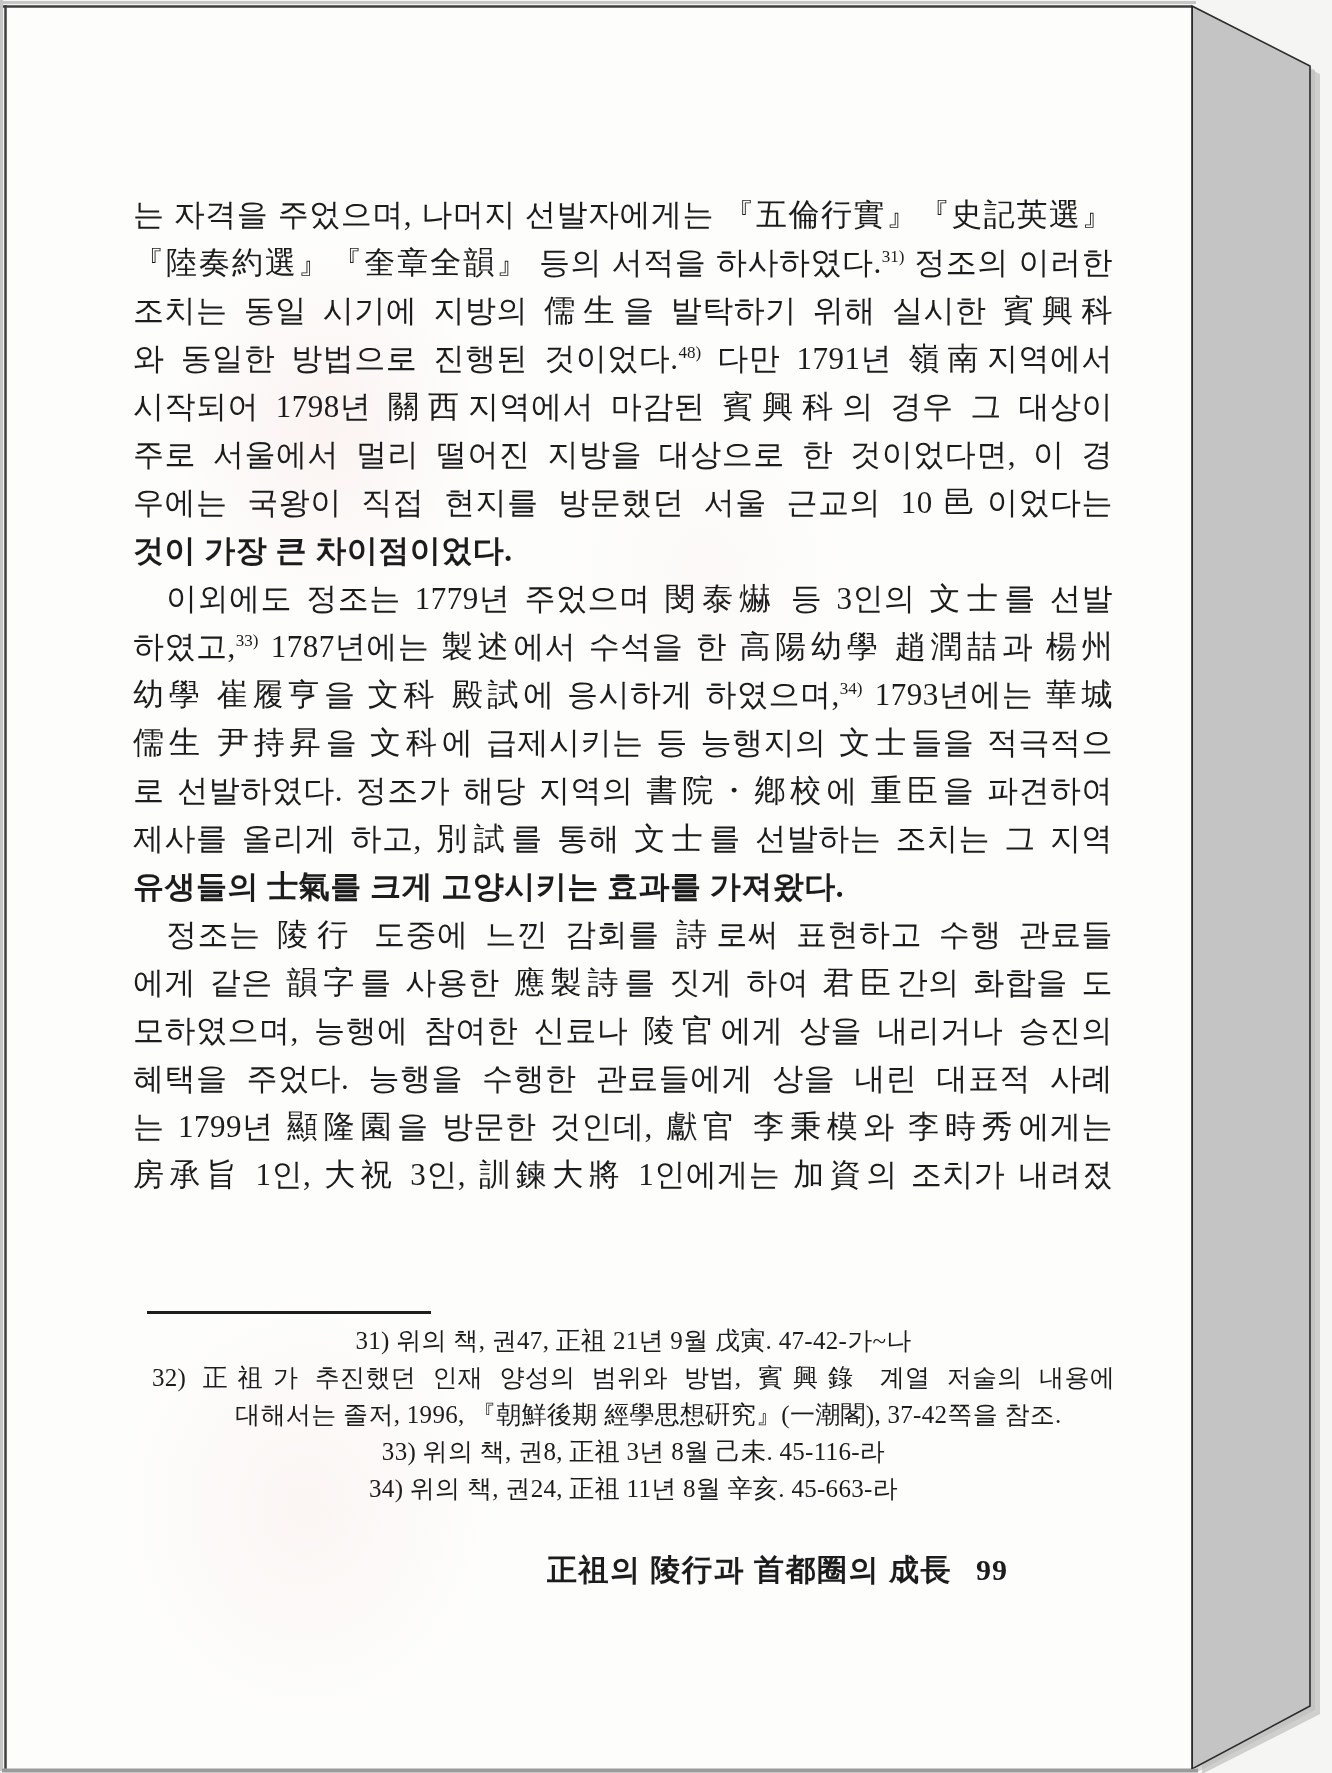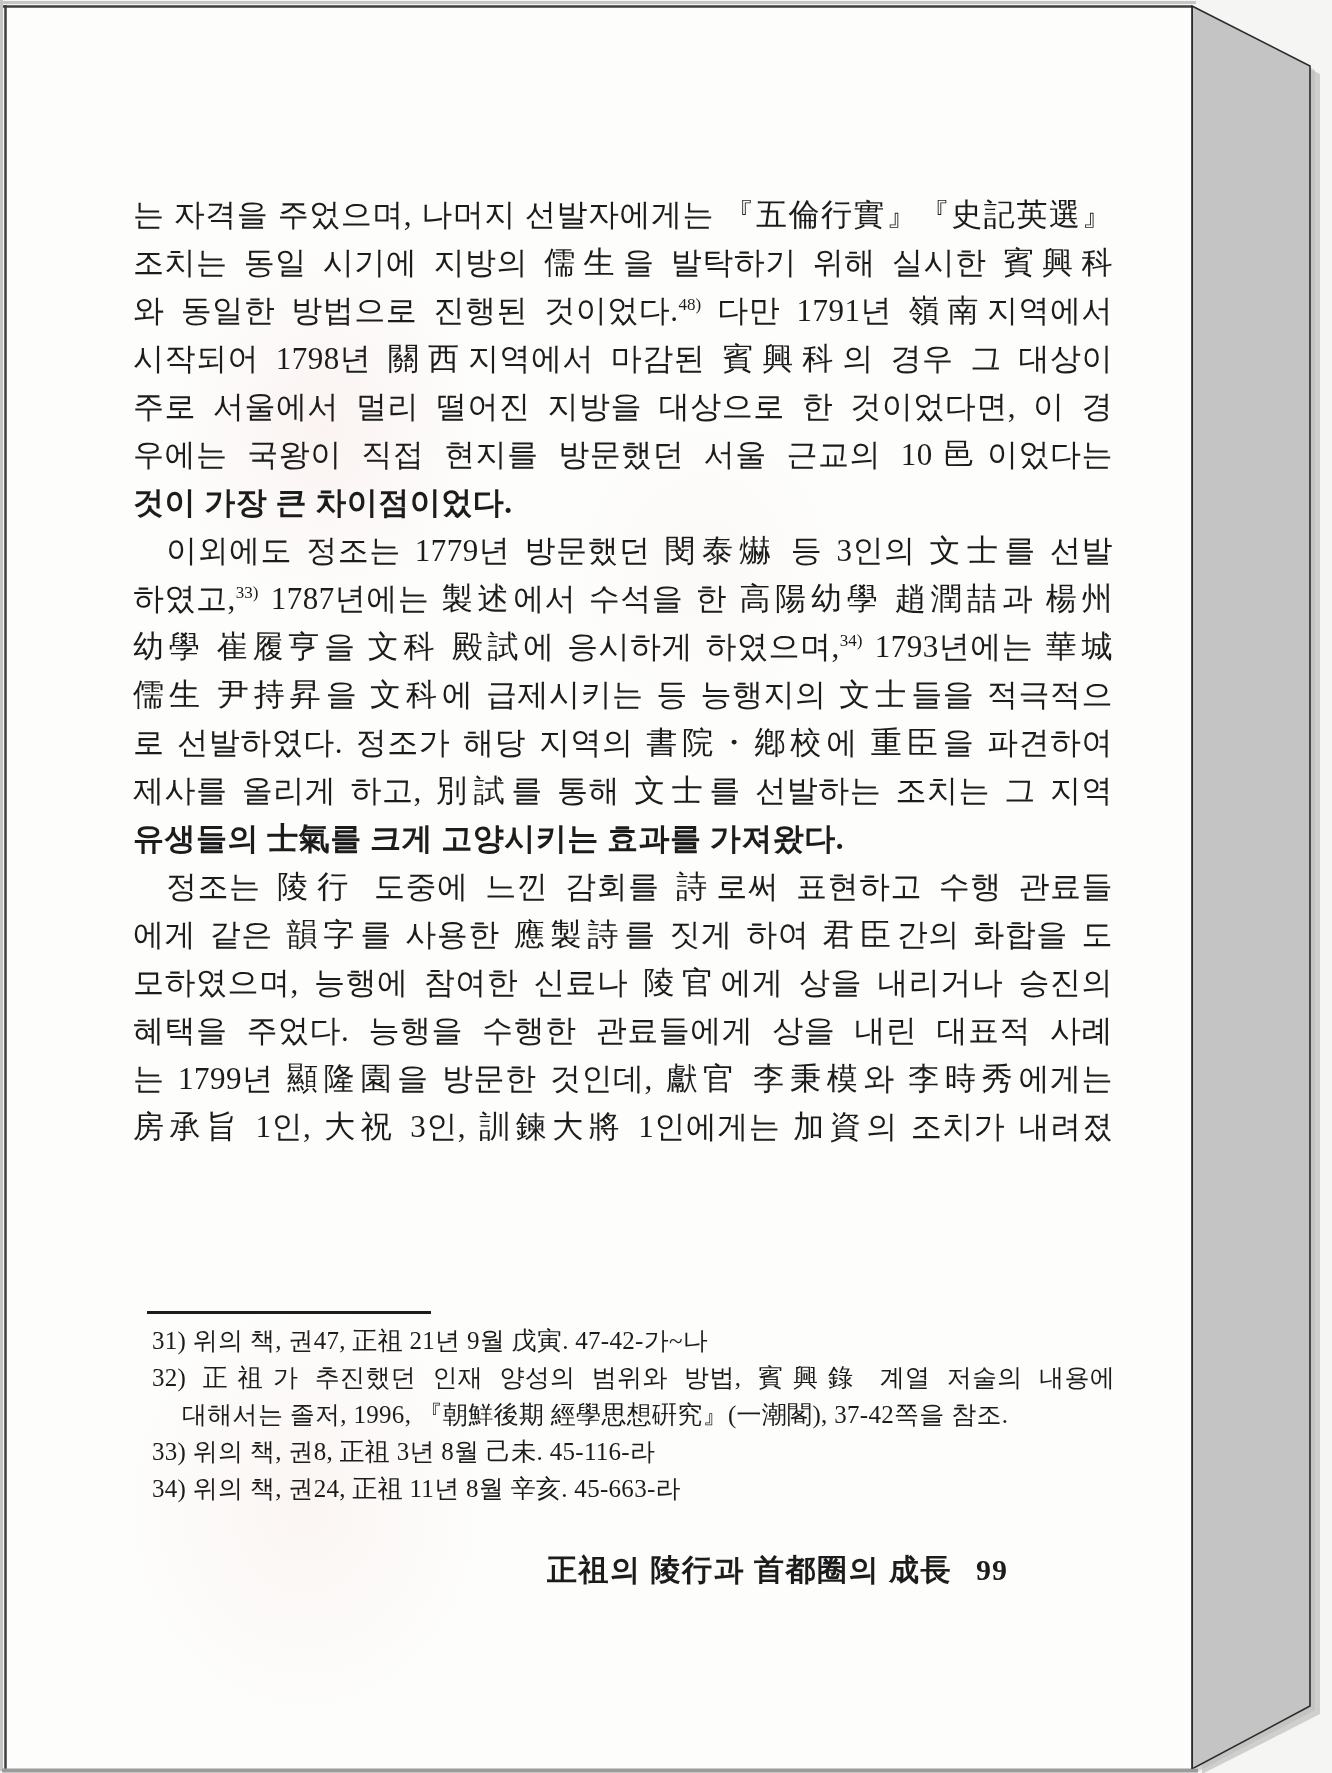--- a/index.html
+++ b/index.html
@@ -27,21 +27,21 @@
     text-align:justify;text-align-last:justify;white-space:normal;
   }
   .bline.end{text-align-last:left;font-weight:bold;}
   .bline.indent{padding-left:33px;}
   .bline sup{font-size:17px;letter-spacing:0;line-height:0;}
   #footnote-rule{
     position:absolute;left:147px;top:1311px;width:284px;height:3px;
     background:#1d1d1d;z-index:2;
   }
   #footnotes{position:absolute;left:152px;top:1322px;width:963px;z-index:2;}
-  .fline{height:37px;line-height:37px;font-size:25px;letter-spacing:.3px;text-align:left;}
+  .fline{height:37px;line-height:37px;font-size:25px;letter-spacing:.3px;text-align:center;}
   .fline.just{text-align:justify;text-align-last:justify;}
   .fline.indent{padding-left:30px;}
   #page-footer{
     position:absolute;left:133px;top:1552px;width:875px;z-index:2;
     text-align:right;font-size:30px;font-weight:600;letter-spacing:1.5px;line-height:36px;
   }
   #page-footer .pgnum{margin-left:24px;letter-spacing:1px;}
 </style>
 </head>
 <body>
@@ -63,27 +63,28 @@
 
   <line x1="2" y1="1770.5" x2="1198" y2="1770.5" stroke="#9b9b9b" stroke-width="4"></line>
 
   <line x1="1192" y1="6" x2="1192" y2="1769" stroke="#222222" stroke-width="1.6"></line>
 </svg>
 
 <div id="paper-stains"></div>
 
 <div id="page-content">
   <div class="bline"><span>는 자격을 주었으며, 나머지 선발자에게는 『五倫行實』『史記英選』</span></div>
+  <div class="bline"><span>『陸奏約選』『奎章全韻』 등의 서적을 하사하였다.</span><sup>31)</sup><span> 정조의 이러한</span></div>
   <div class="bline"><span>조치는 동일 시기에 지방의 儒生을 발탁하기 위해 실시한 賓興科</span></div>
   <div class="bline"><span>와 동일한 방법으로 진행된 것이었다.</span><sup>48)</sup><span> 다만 1791년 嶺南지역에서</span></div>
   <div class="bline"><span>시작되어 1798년 關西지역에서 마감된 賓興科의 경우 그 대상이</span></div>
   <div class="bline"><span>주로 서울에서 멀리 떨어진 지방을 대상으로 한 것이었다면, 이 경</span></div>
   <div class="bline"><span>우에는 국왕이 직접 현지를 방문했던 서울 근교의 10邑이었다는</span></div>
   <div class="bline end"><span>것이 가장 큰 차이점이었다.</span></div>
-  <div class="bline indent"><span>이외에도 정조는 1779년 방문했던 閔泰爀 등 3인의 文士를 선발</span></div>
+  <div class="bline indent"><span>이외에도 정조는 1779년 주었으며 閔泰爀 등 3인의 文士를 선발</span></div>
   <div class="bline"><span>하였고,</span><sup>33)</sup><span> 1787년에는 製述에서 수석을 한 高陽幼學 趙潤喆과 楊州</span></div>
   <div class="bline"><span>幼學 崔履亨을 文科 殿試에 응시하게 하였으며,</span><sup>34)</sup><span> 1793년에는 華城</span></div>
   <div class="bline"><span>儒生 尹持昇을 文科에 급제시키는 등 능행지의 文士들을 적극적으</span></div>
   <div class="bline"><span>로 선발하였다. 정조가 해당 지역의 書院・鄕校에 重臣을 파견하여</span></div>
   <div class="bline"><span>제사를 올리게 하고, 別試를 통해 文士를 선발하는 조치는 그 지역</span></div>
   <div class="bline end"><span>유생들의 士氣를 크게 고양시키는 효과를 가져왔다.</span></div>
   <div class="bline indent"><span>정조는 陵行 도중에 느낀 감회를 詩로써 표현하고 수행 관료들</span></div>
   <div class="bline"><span>에게 같은 韻字를 사용한 應製詩를 짓게 하여 君臣간의 화합을 도</span></div>
   <div class="bline"><span>모하였으며, 능행에 참여한 신료나 陵官에게 상을 내리거나 승진의</span></div>
   <div class="bline"><span>혜택을 주었다. 능행을 수행한 관료들에게 상을 내린 대표적 사례</span></div>

